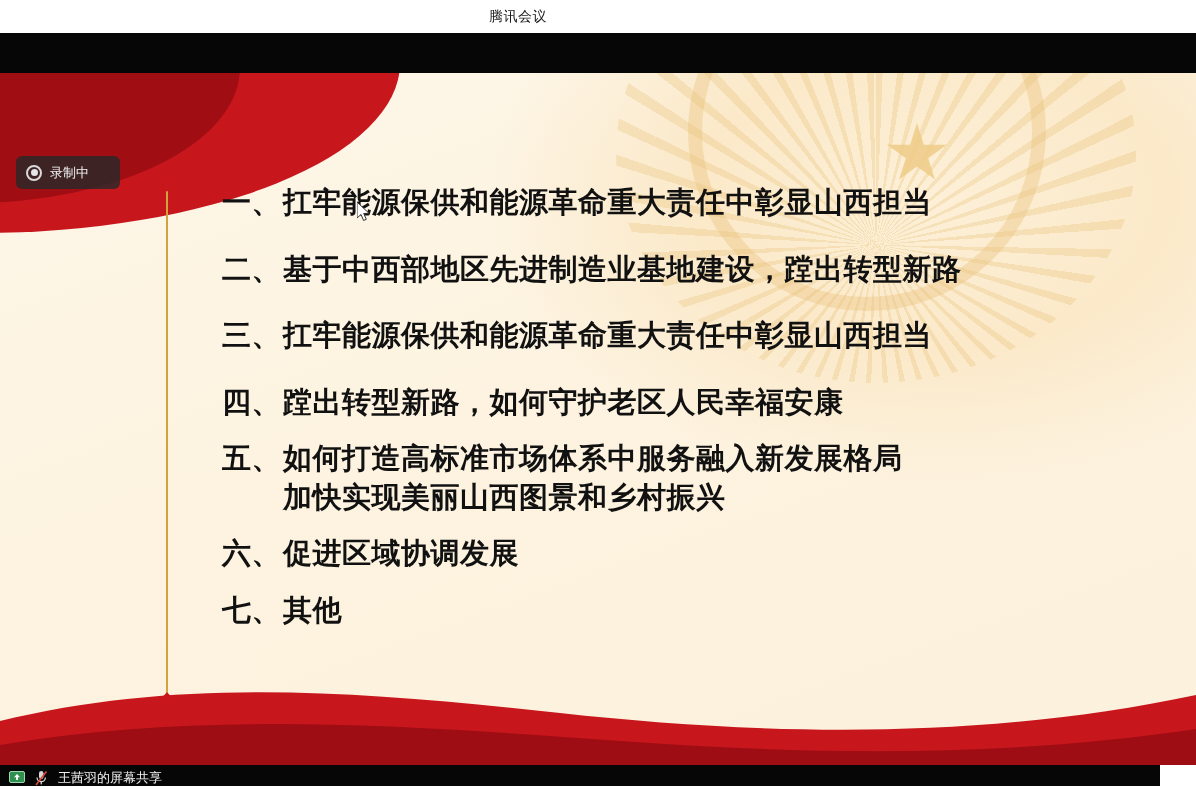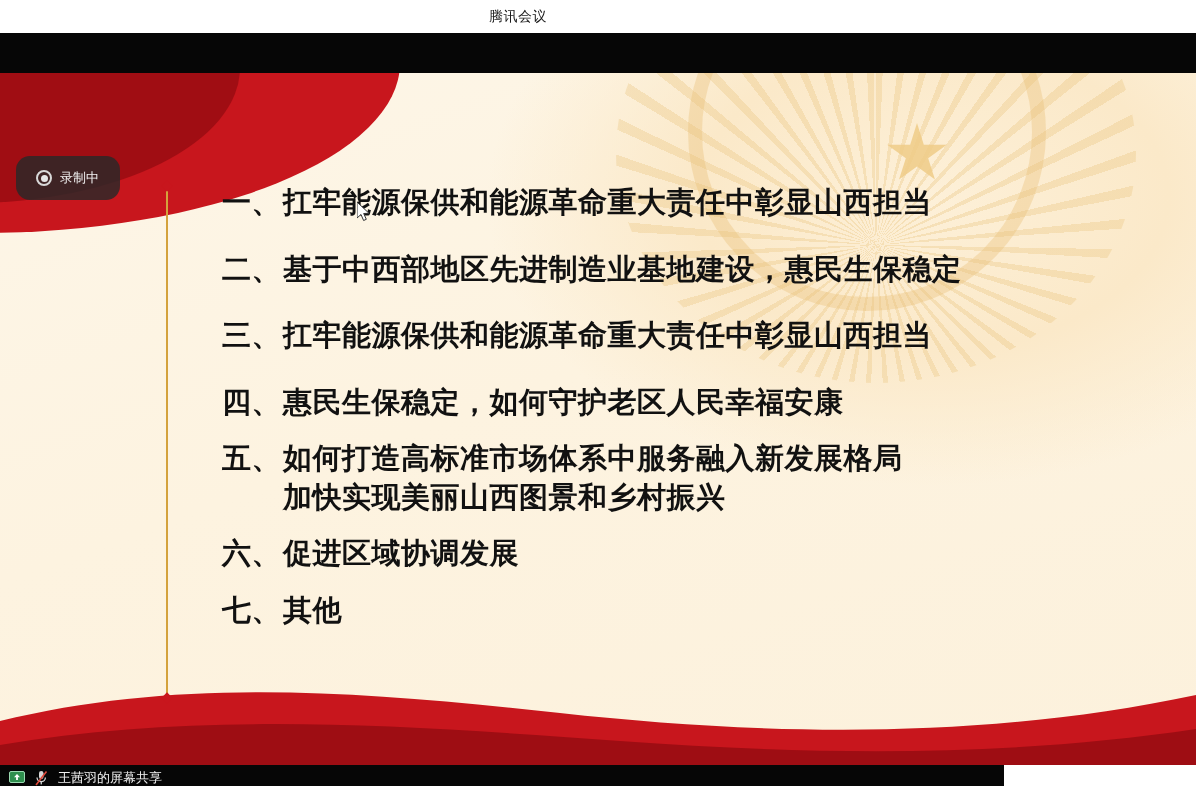--- a/index.html
+++ b/index.html
@@ -163,26 +163,26 @@
     margin-right: 2px;
   }
   .slide-item .txt {
     flex: 1 1 auto;
   }
 
   
   .rec-badge {
     position: absolute;
     left: 16px; top: 83px;
-    width: 104px; height: 44px;
+    width: 104px; height: 33px;
     background: rgba(40,40,40,0.82);
-    border-radius: 14px;
-    display: flex;
-    align-items: center;
-    padding-left: 20px;
+    border-radius: 6px;
+    display: flex;
+    align-items: center;
+    padding-left: 10px;
     box-sizing: border-box;
   }
   .rec-dot {
     width: 16px; height: 16px;
     border-radius: 50%;
     border: 2px solid #d9d9d9;
     display: flex;
     align-items: center;
     justify-content: center;
     box-sizing: border-box;
@@ -203,21 +203,21 @@
   .cursor {
     position: absolute;
     left: 357px; top: 129px;
     width: 14px; height: 20px;
   }
 
   
   .bottom-bar {
     position: absolute;
     left: 0; top: 765px;
-    width: 1004px;
+    width: 1160px;
     height: 25px;
     background: #060606;
     display: flex;
     align-items: center;
     padding-left: 8px;
     box-sizing: border-box;
   }
   .bb-icon {
     width: 18px; height: 18px;
     margin-right: 6px;
@@ -268,29 +268,29 @@
 
       <div class="timeline"></div>
 
       <div class="slide-list">
         <div class="slide-item">
           <span class="num">一、</span>
           <span class="txt">扛牢能源保供和能源革命重大责任中彰显山西担当</span>
         </div>
         <div class="slide-item">
           <span class="num">二、</span>
-          <span class="txt">基于中西部地区先进制造业基地建设，惠民生保稳定</span>
+          <span class="txt">基于中西部地区先进制造业基地建设，蹚出转型新路</span>
         </div>
         <div class="slide-item">
           <span class="num">三、</span>
           <span class="txt">扛牢能源保供和能源革命重大责任中彰显山西担当</span>
         </div>
         <div class="slide-item tight">
           <span class="num">四、</span>
-          <span class="txt">惠民生保稳定，如何守护老区人民幸福安康</span>
+          <span class="txt">蹚出转型新路，如何守护老区人民幸福安康</span>
         </div>
         <div class="slide-item tight">
           <span class="num">五、</span>
           <span class="txt">如何打造高标准市场体系中服务融入新发展格局
 加快实现美丽山西图景和乡村振兴</span>
         </div>
         <div class="slide-item tight">
           <span class="num">六、</span>
           <span class="txt">促进区域协调发展</span>
         </div>

